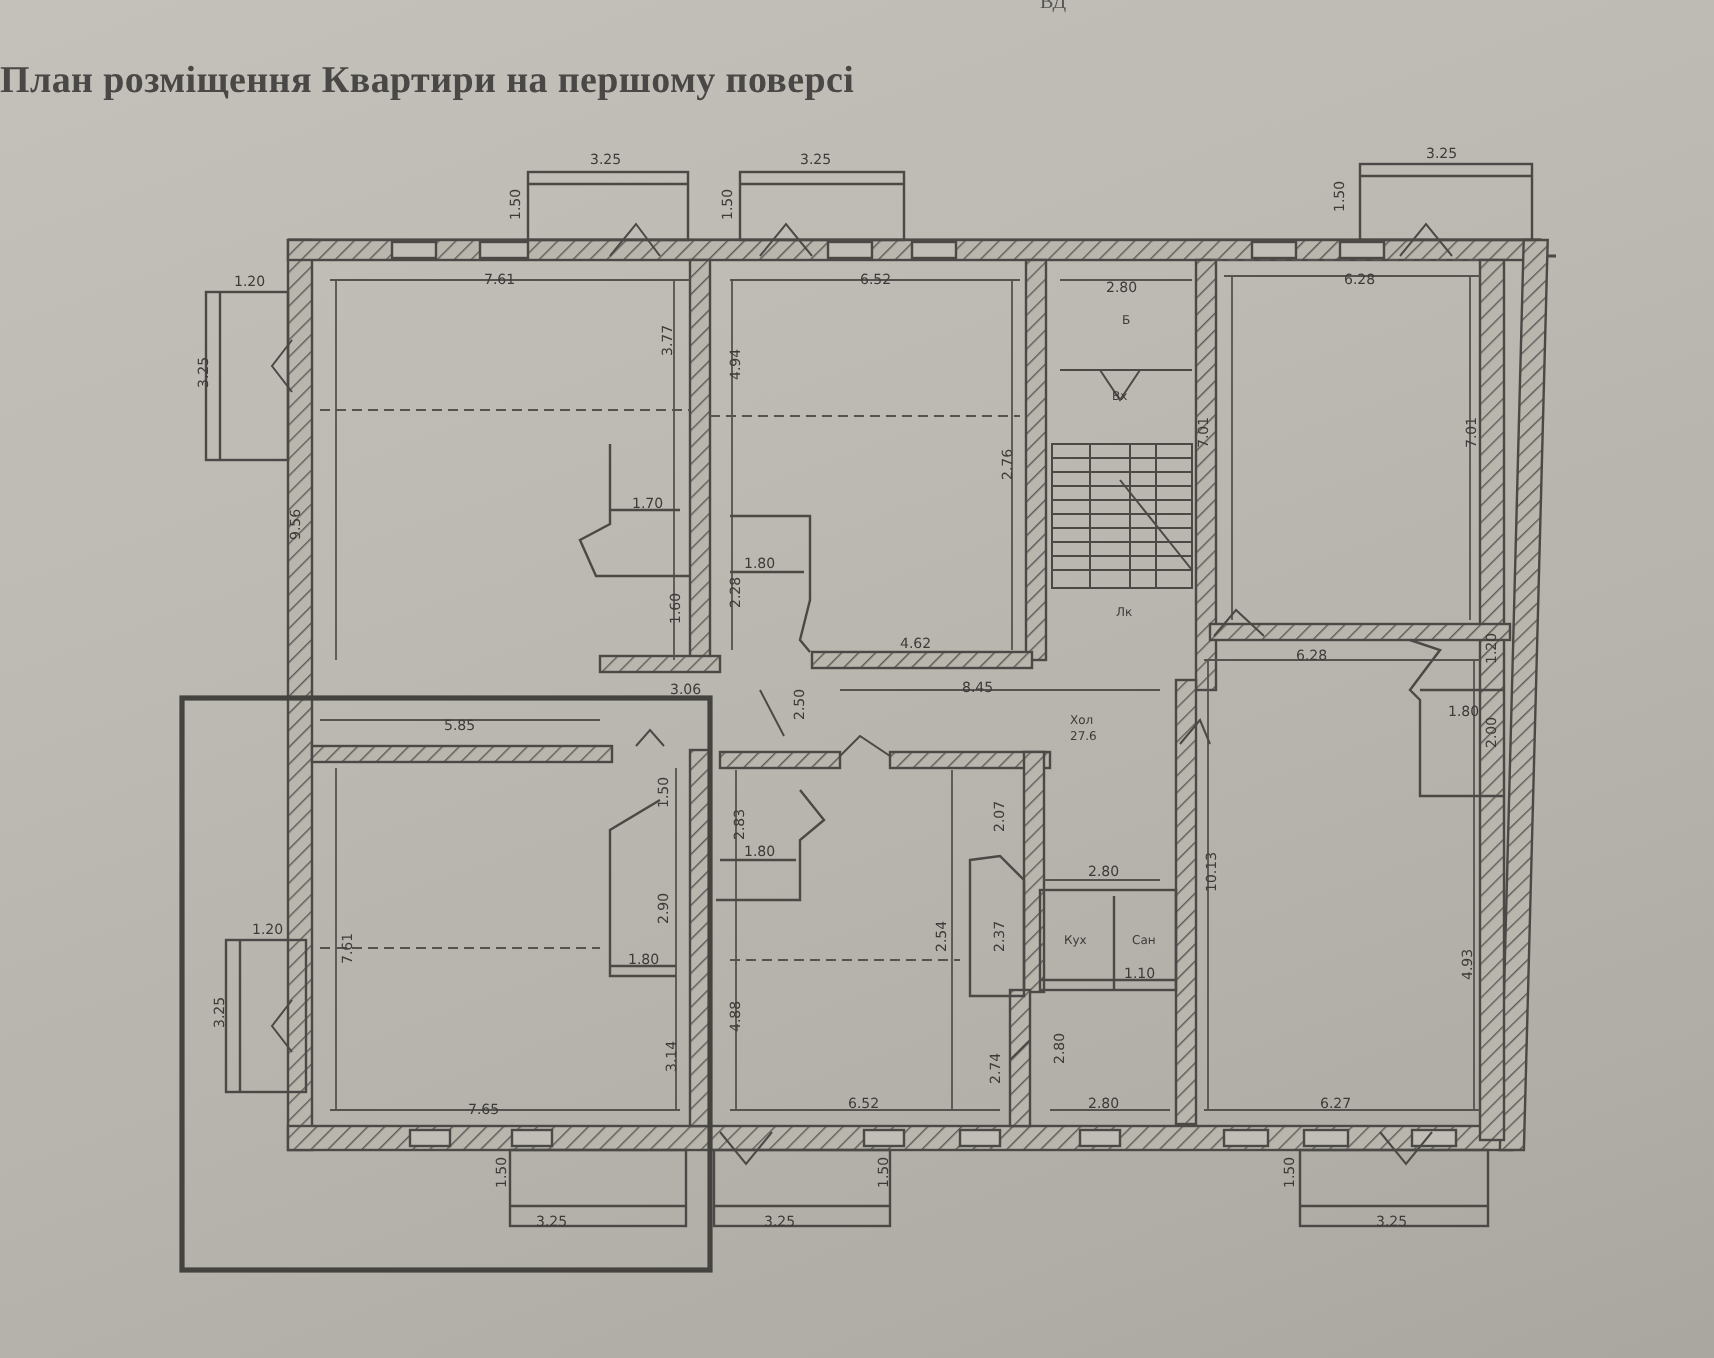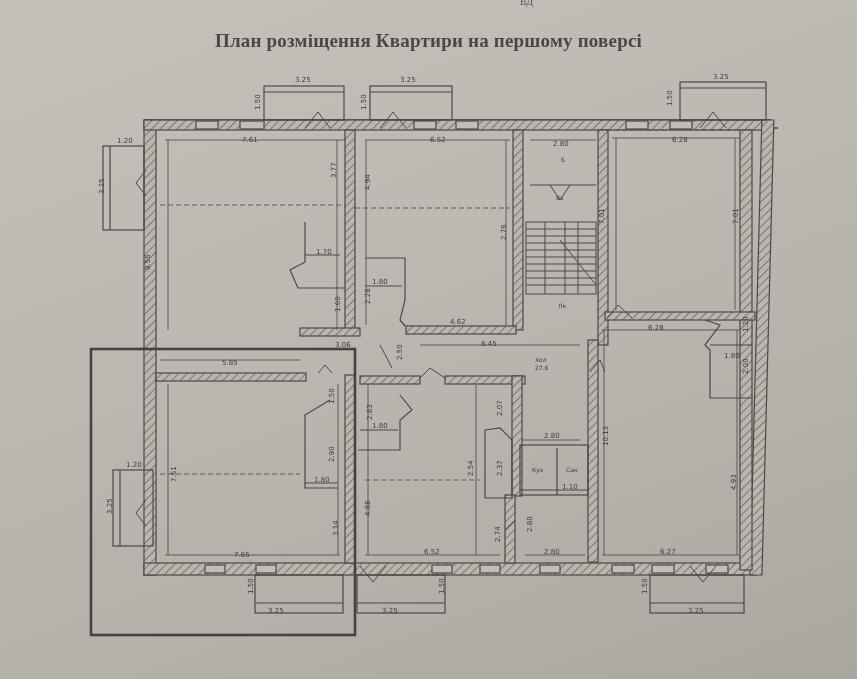--- a/index.html
+++ b/index.html
@@ -1,19 +1,19 @@
 <!DOCTYPE html>
 <html><head>
 <meta charset="utf-8">
 <style>
   html, body { margin:0; padding:0; }
   body { width:857px; height:679px; overflow:hidden; background:#b7b4ad; font-family:"DejaVu Serif", serif; }
   .paper { position:absolute; left:0; top:0; width:857px; height:679px;
     background: linear-gradient(160deg,#c4c1ba 0%,#bcb9b2 40%,#b3b0a9 75%,#aaa7a0 100%); }
-  .title { position:absolute; left:0; width:857px; top:30px; text-align:center;
+  .title { position:absolute; left:0; width:857px; top:30px; text-align:left;
     font-family:"Liberation Serif", serif; font-weight:bold; font-size:19px; color:#4a4846; letter-spacing:0.2px; }
   .topmark { position:absolute; left:520px; top:-4px; font-size:10px; color:#555; font-family:"Liberation Serif", serif; }
   svg { position:absolute; left:0; top:0; }
   .dim { font-family:"DejaVu Sans", sans-serif; font-size:7px; fill:#3d3b39; }
   .rlabel { font-family:"DejaVu Sans", sans-serif; font-size:6px; fill:#3d3b39; }
 </style>
 </head>
 <body>
 
 <div class="paper"></div>

